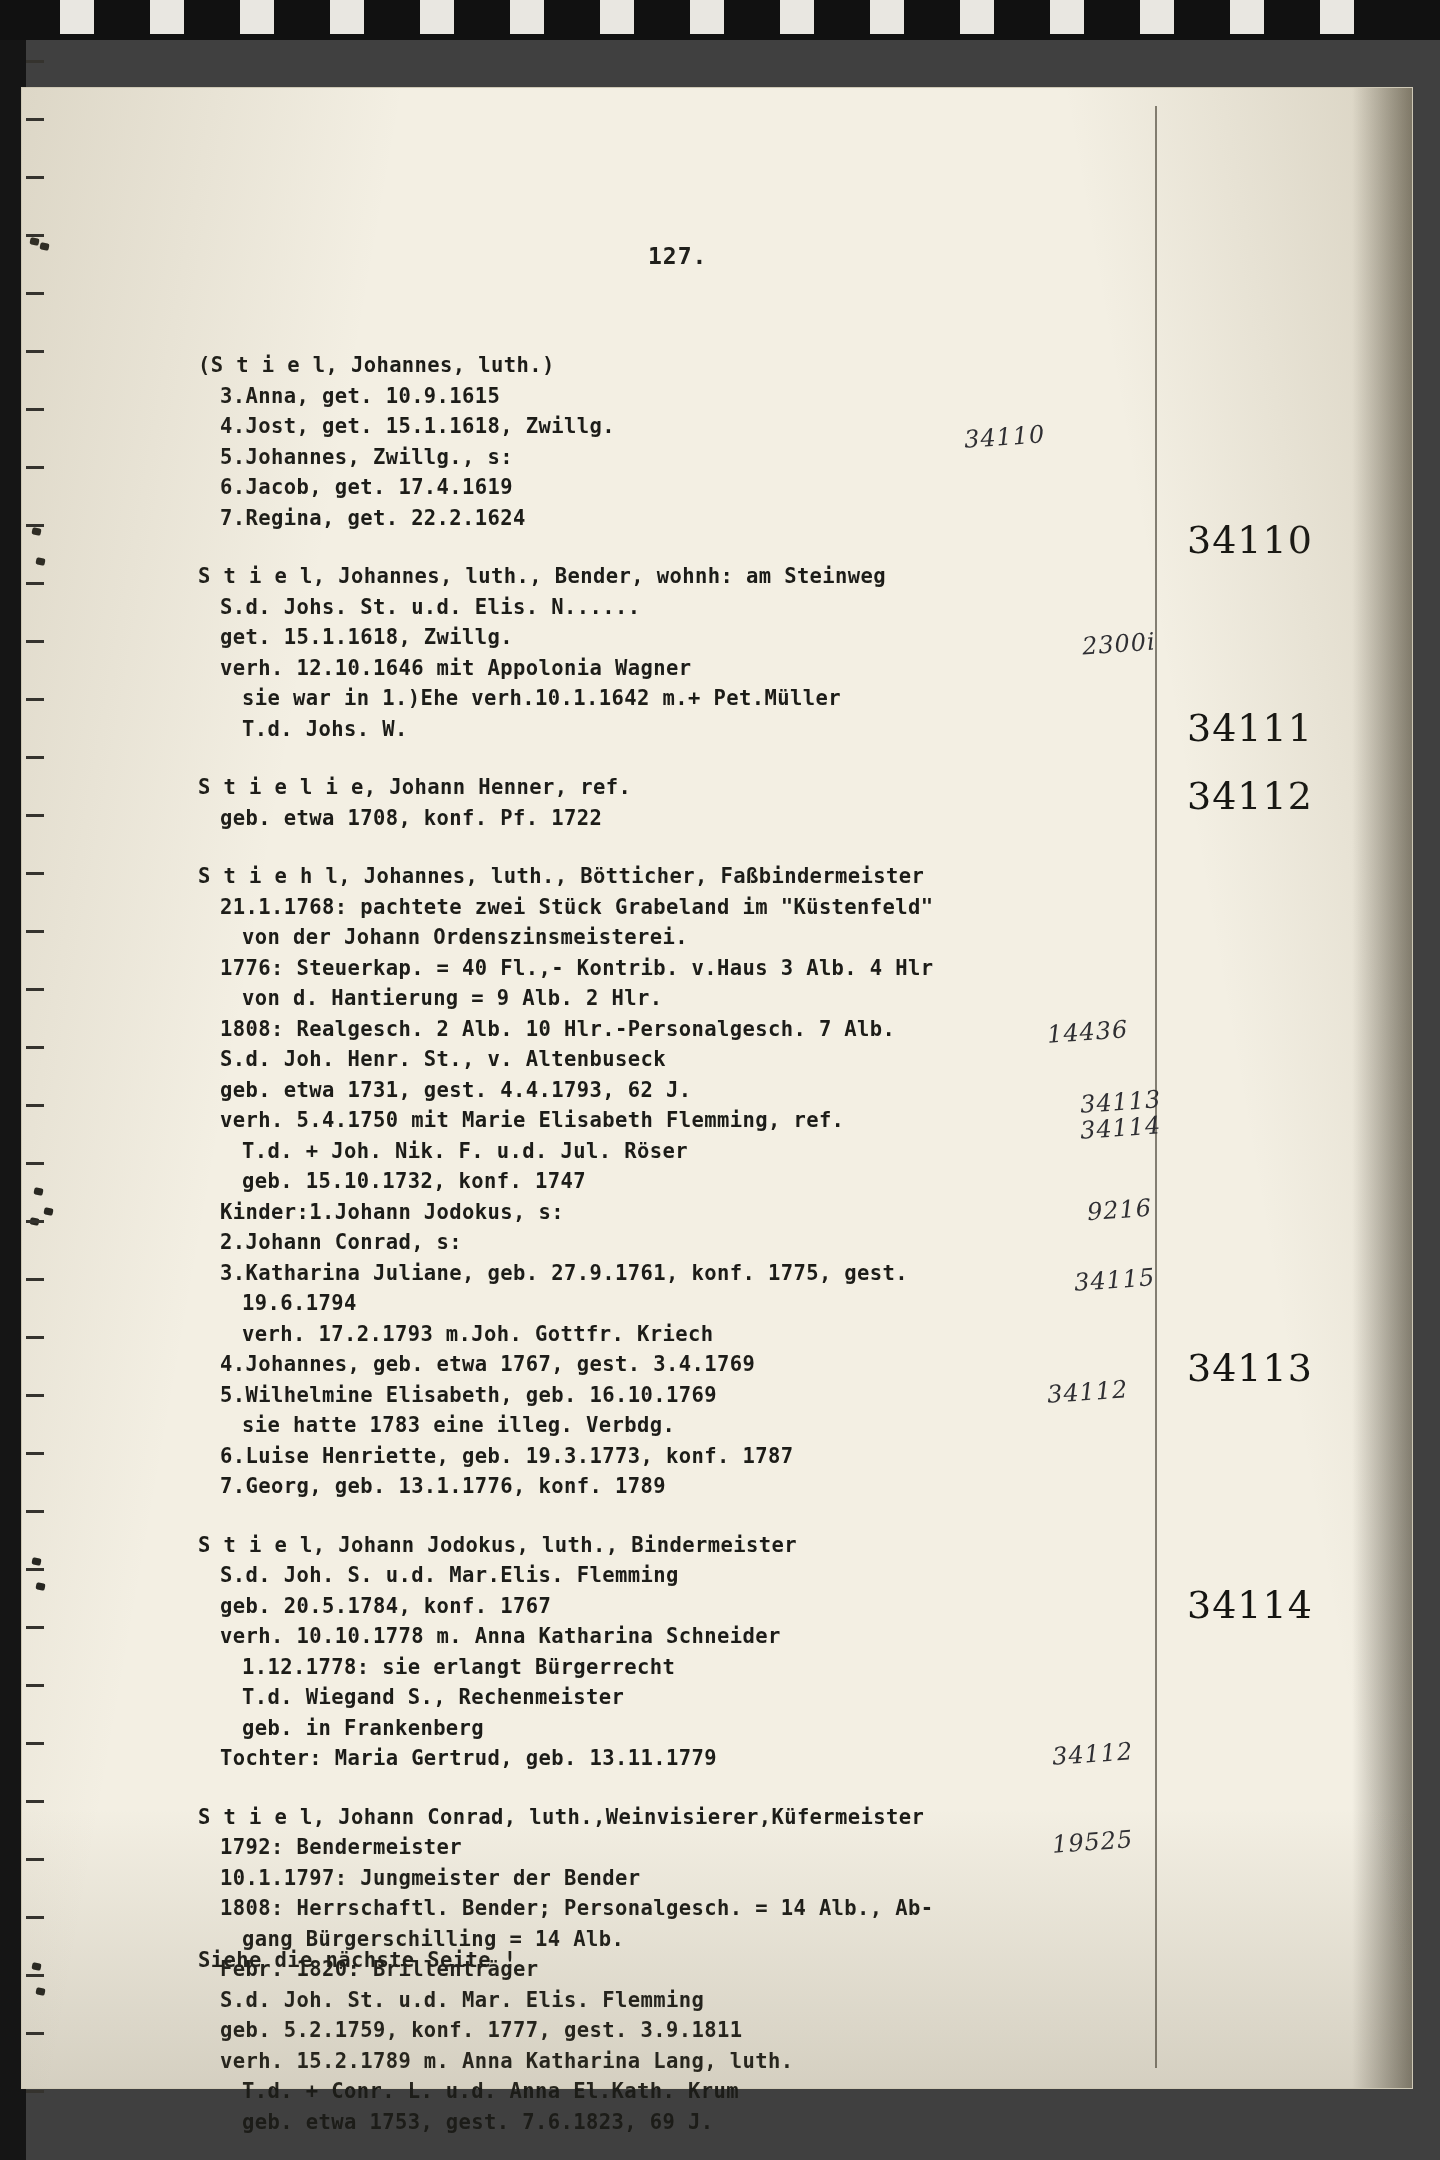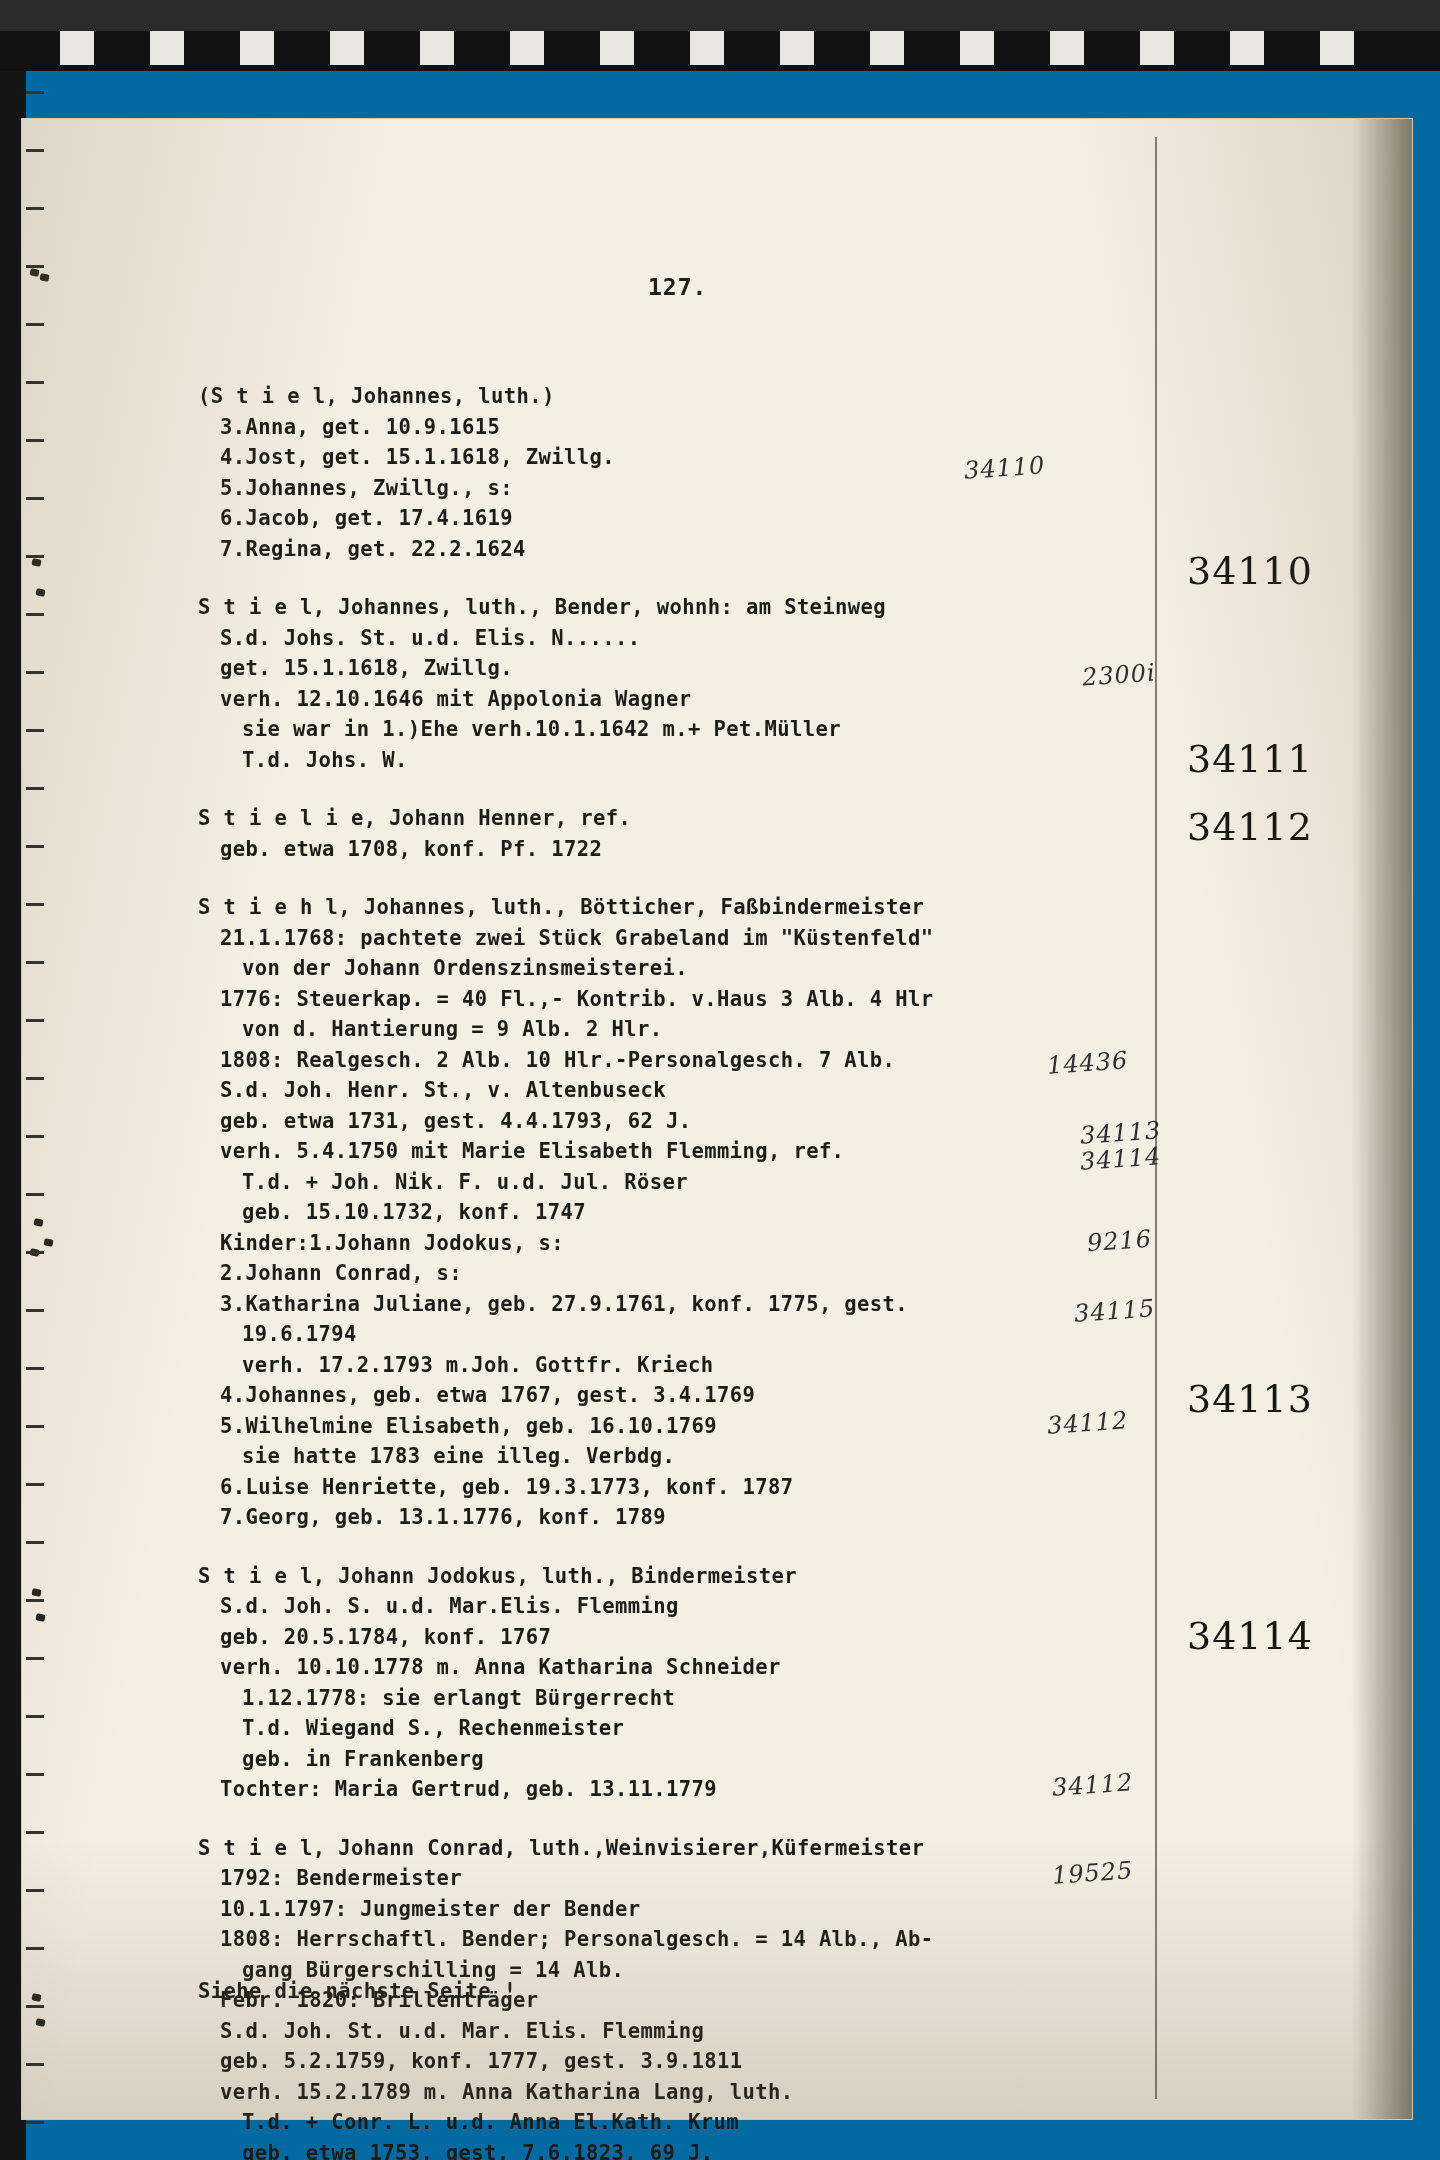--- a/index.html
+++ b/index.html
@@ -12,22 +12,21 @@
     height: 2160px;
     position: relative;
     overflow: hidden;
     font-family: "DejaVu Sans Mono", monospace;
   }
 
   
   #scan {
     position: absolute;
     inset: 0;
-    background: #0369a1;
-    margin-top: 31px;
+    background: #404040;
   }
 
   
   #film-top {
     position: absolute;
     top: 0; left: 0;
     width: 1440px; height: 40px;
     background: #111;
   }
   .sprocket {

